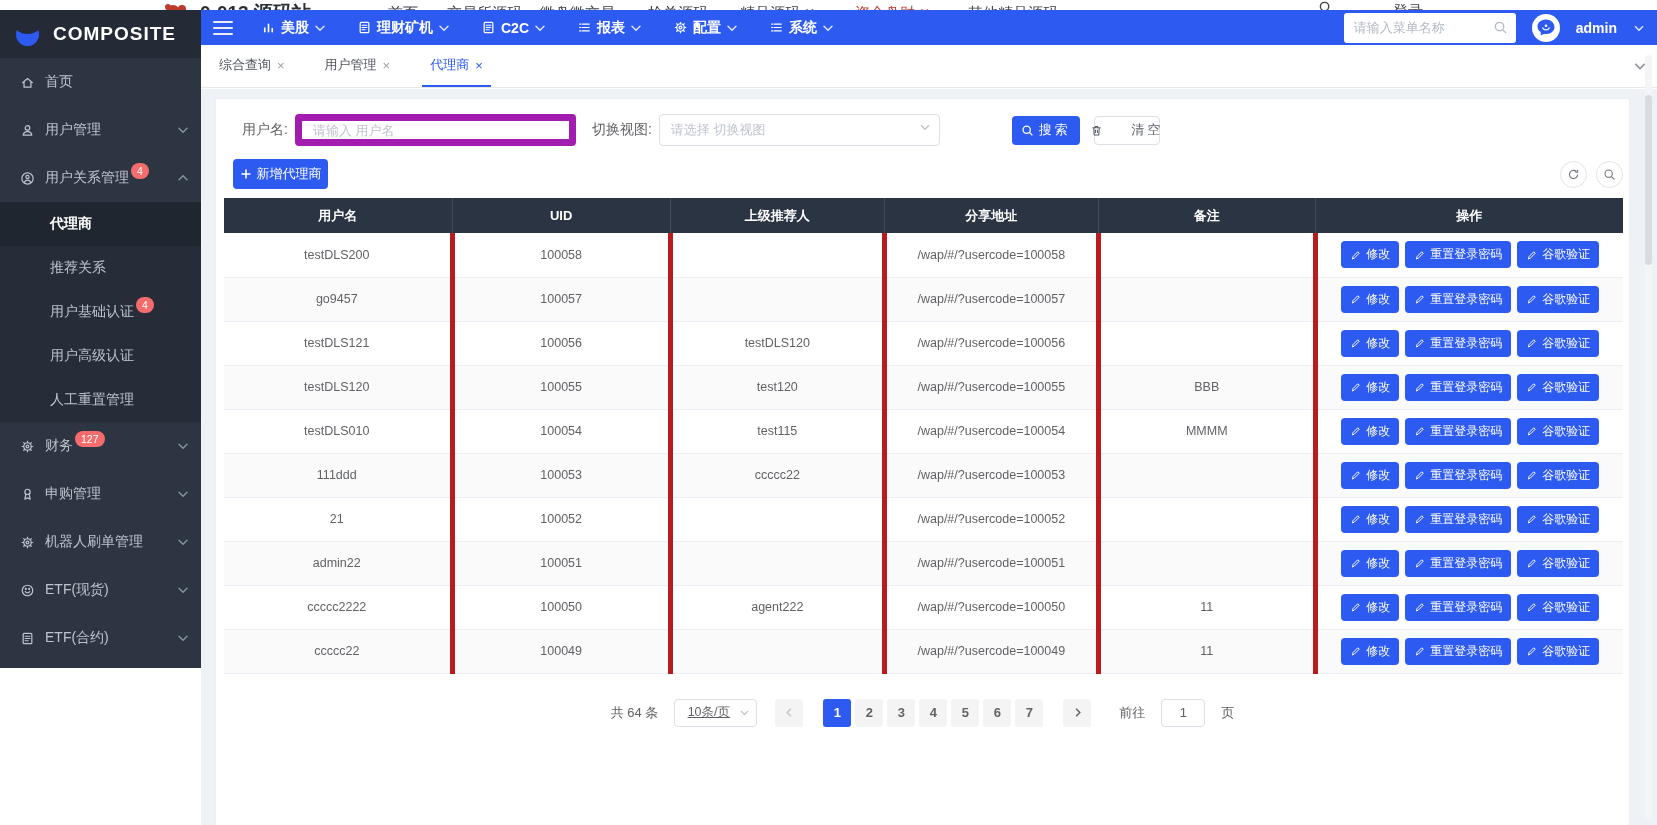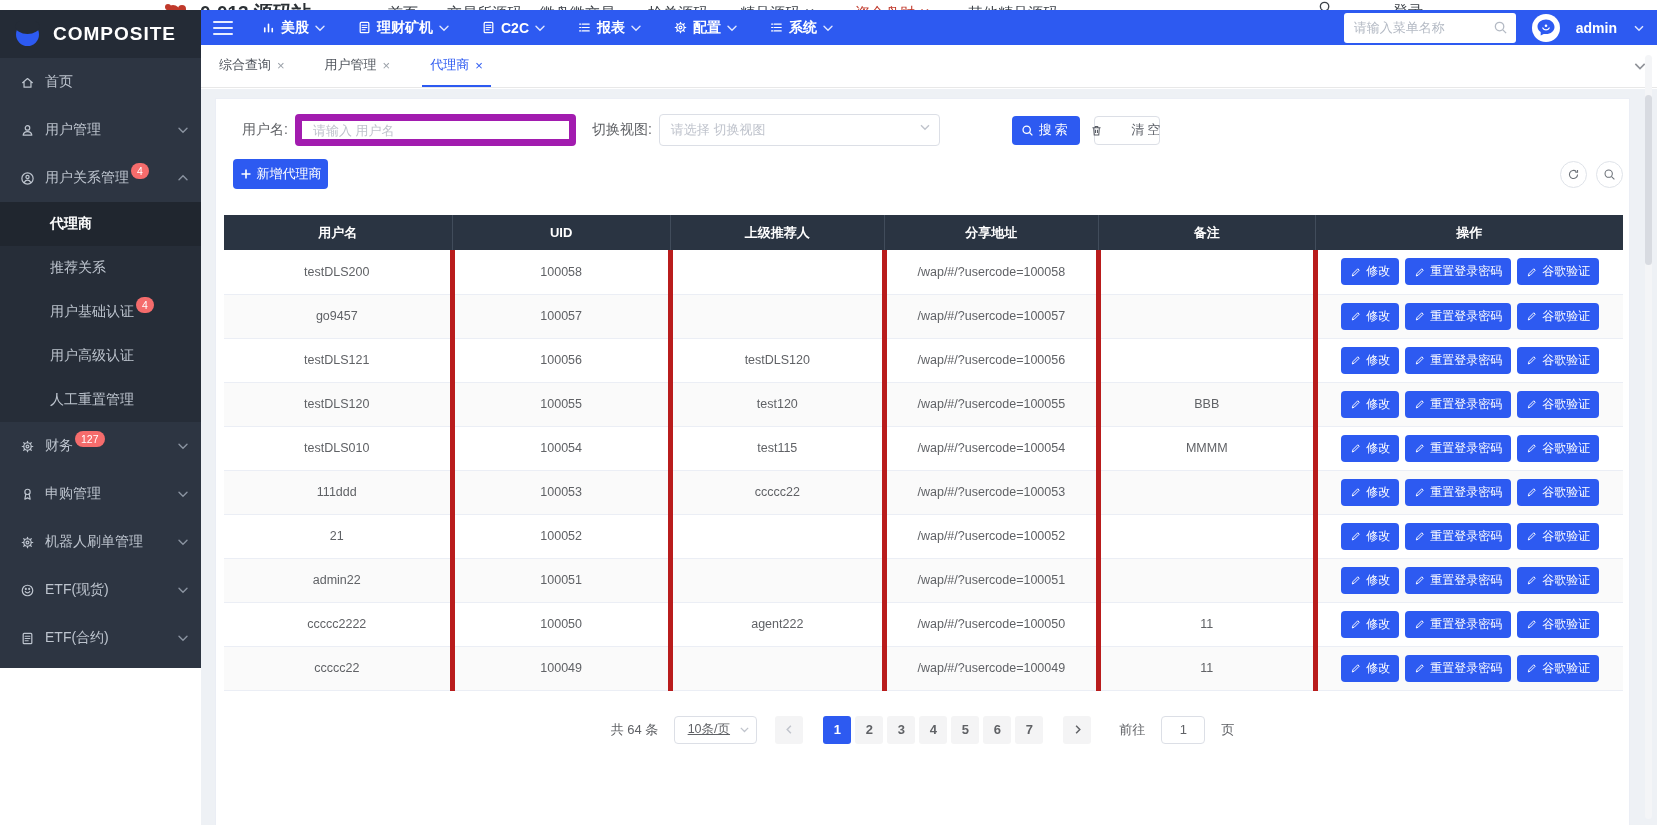--- a/index.html
+++ b/index.html
@@ -66,21 +66,21 @@
   .btn-blue { background:#2d5af1; color:#fff; }
   .btn-plain { background:#fff; color:#5a5e66; border-color:#dcdfe6; }
   .btn-search { width:68px; letter-spacing:3px; margin-right:14px; }
   .btn-clear { width:66px; letter-spacing:3px;gap:28px; }
 
   .toolbar-row { display:flex; align-items:center; margin:13px 6px 0 17px; }
   .btn-add { width:95px; height:30px; }
   .circ-group { margin-left:auto; display:flex; gap:9px; }
   .circ { width:27px; height:27px; border:1px solid #dfe3e9; border-radius:50%; display:flex; align-items:center; justify-content:center; color:#6b7077; background:#fff; cursor:pointer; }
 
-  table.grid { border-collapse:collapse; margin:26px 6px 0 8px; width:calc(100% - 14px); table-layout:fixed; }
+  table.grid { border-collapse:collapse; margin:9px 6px 0 8px; width:calc(100% - 14px); table-layout:fixed; }
   .grid th { background:#2a3442; color:#fff; font-size:13px; font-weight:bold; height:35px; border-right:1px solid #414c5b; }
   .grid th:last-child { border-right:none; }
   .grid td { height:44px; text-align:center; font-size:12.5px; color:#606266; border-bottom:1px solid #ebeef5; border-right:5px solid #b91c1c; overflow:hidden; white-space:nowrap; }
   .grid td:last-child { border-right:none; }
   .grid tr:nth-child(even) td { background:#fafafa; }
   .grid col.c1{width:16.3%} .grid col.c2{width:15.6%} .grid col.c3{width:15.3%}
   .grid col.c4{width:15.3%} .grid col.c5{width:15.5%} .grid col.c6{width:22%}
   .act-btn { display:inline-flex; align-items:center; justify-content:center; gap:4px; background:#2d5af1; color:#fff; font-size:12px; height:27px; padding:0 9px; border-radius:4px; cursor:pointer; margin:0 3px; white-space:nowrap; }
 
   .pagination { display:flex; align-items:center; justify-content:center; margin-top:25px; font-size:13px; color:#606266; gap:16px; }

